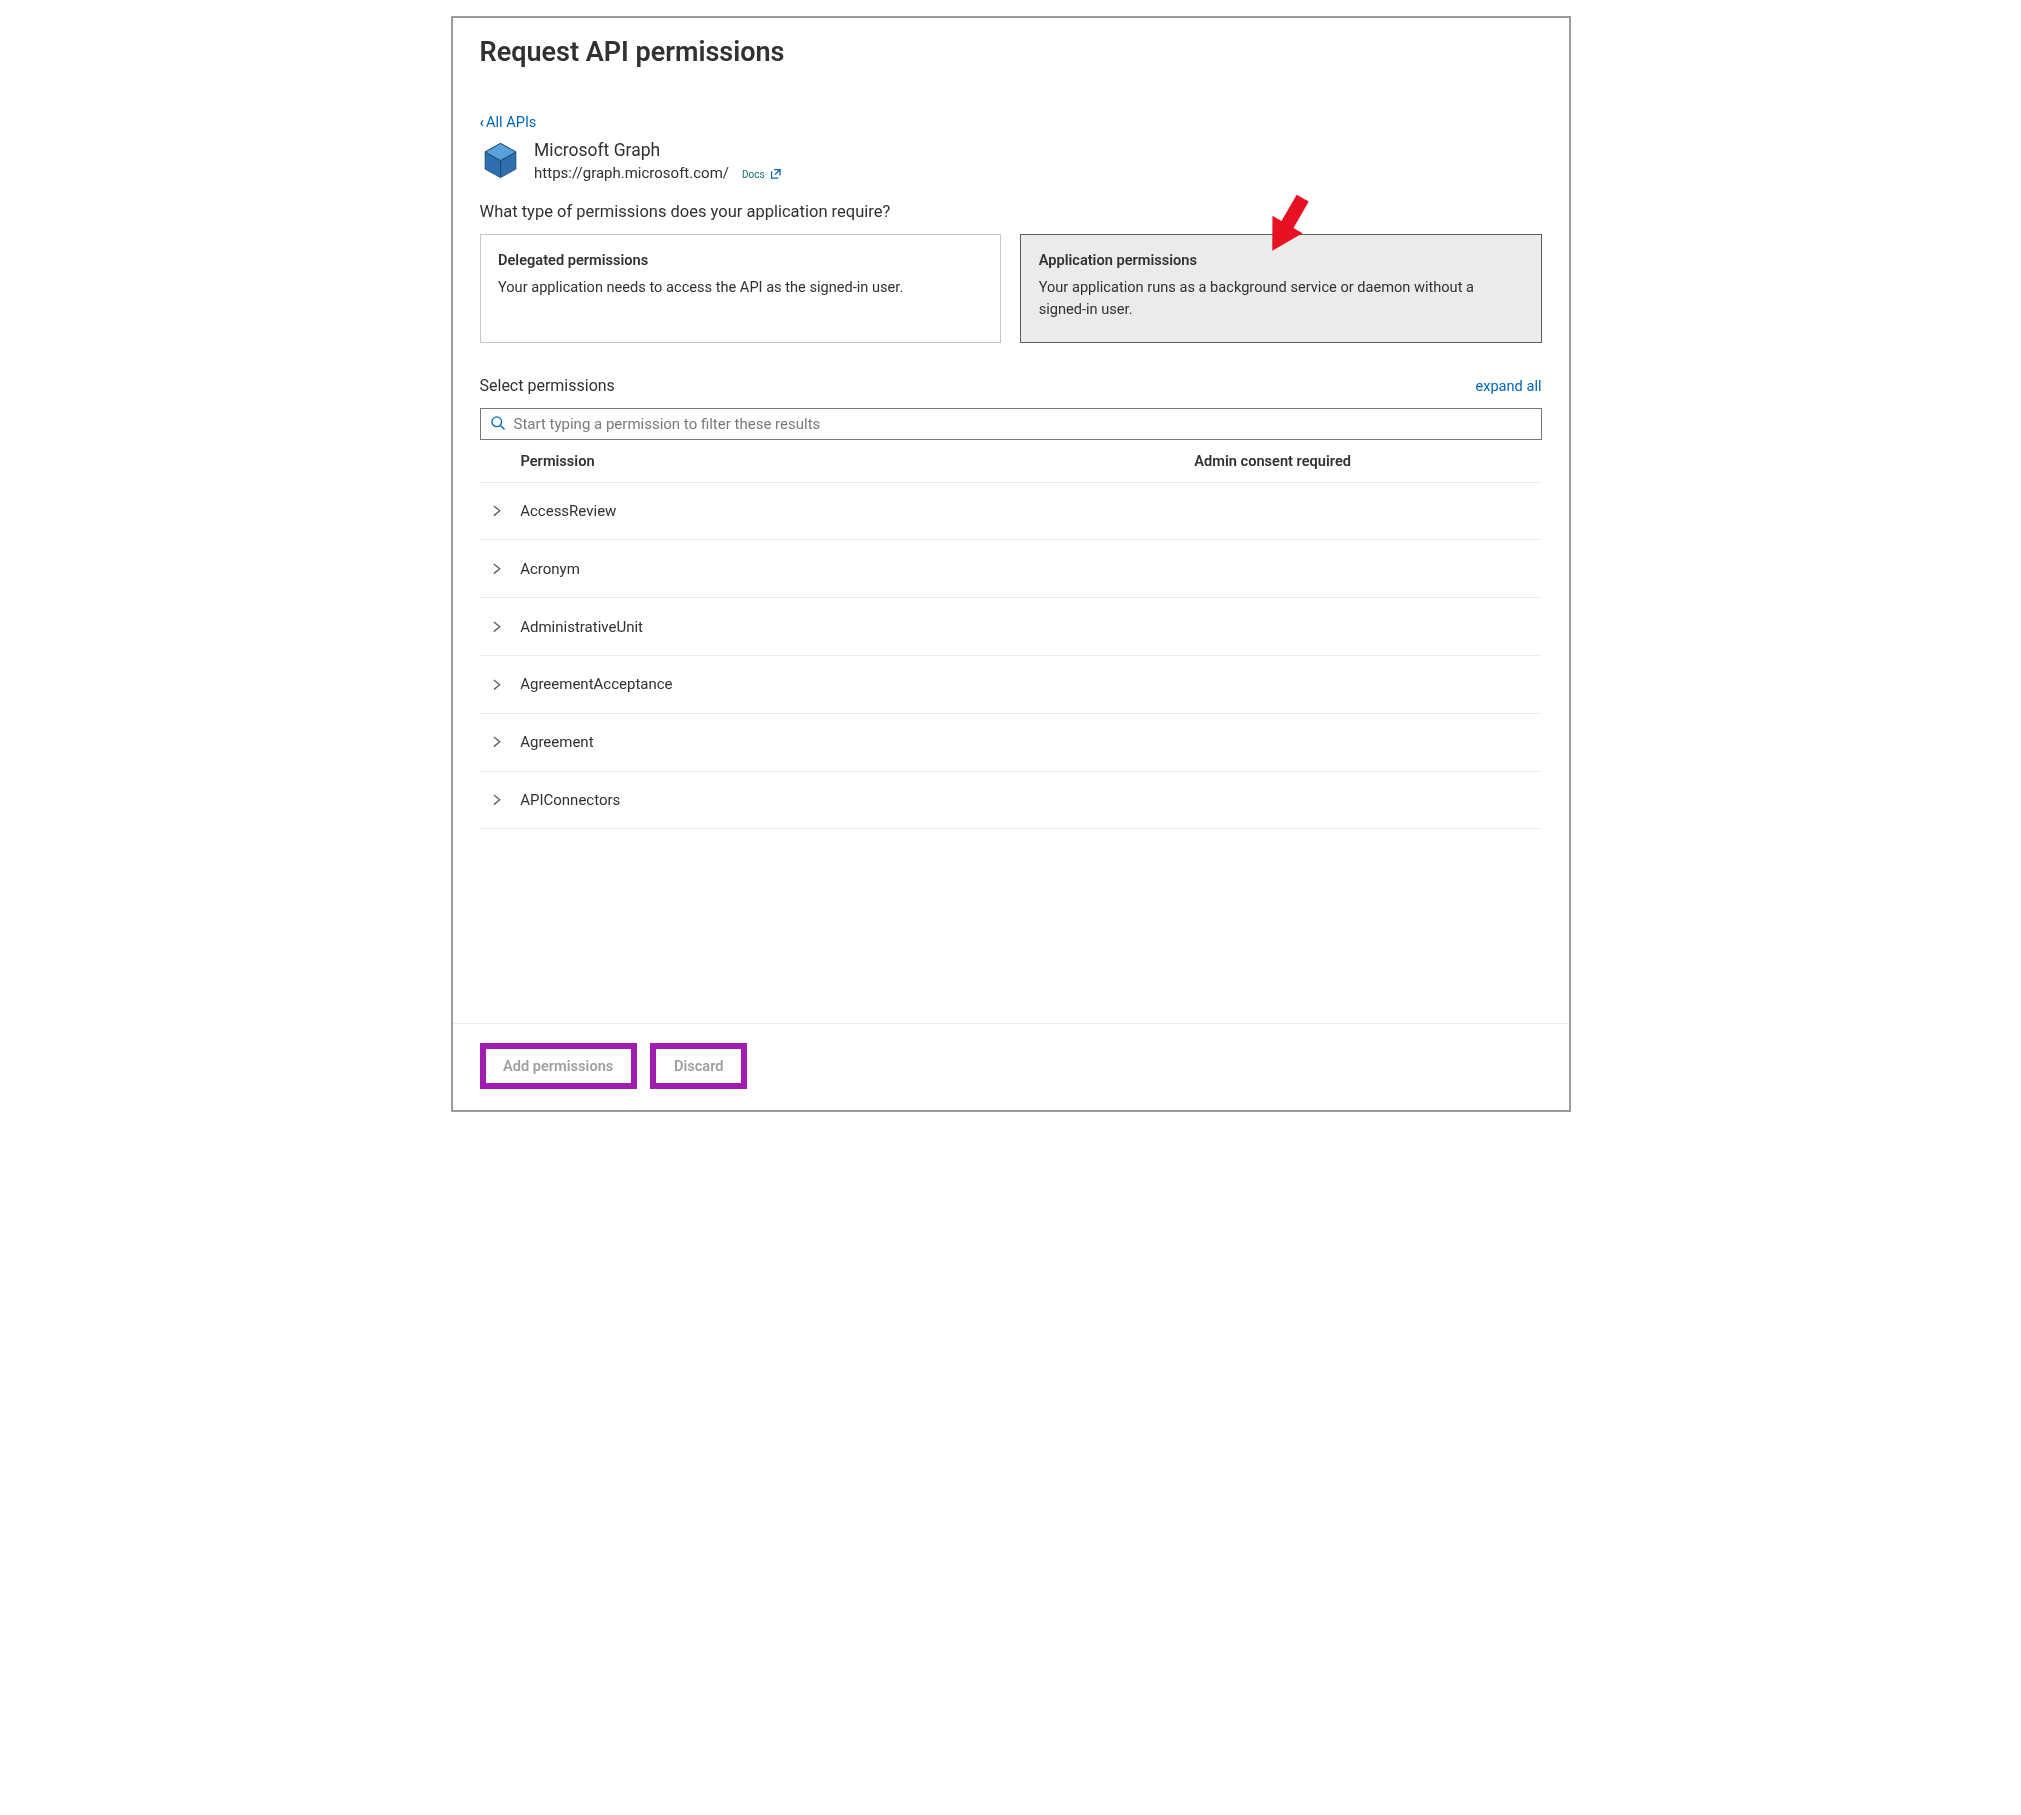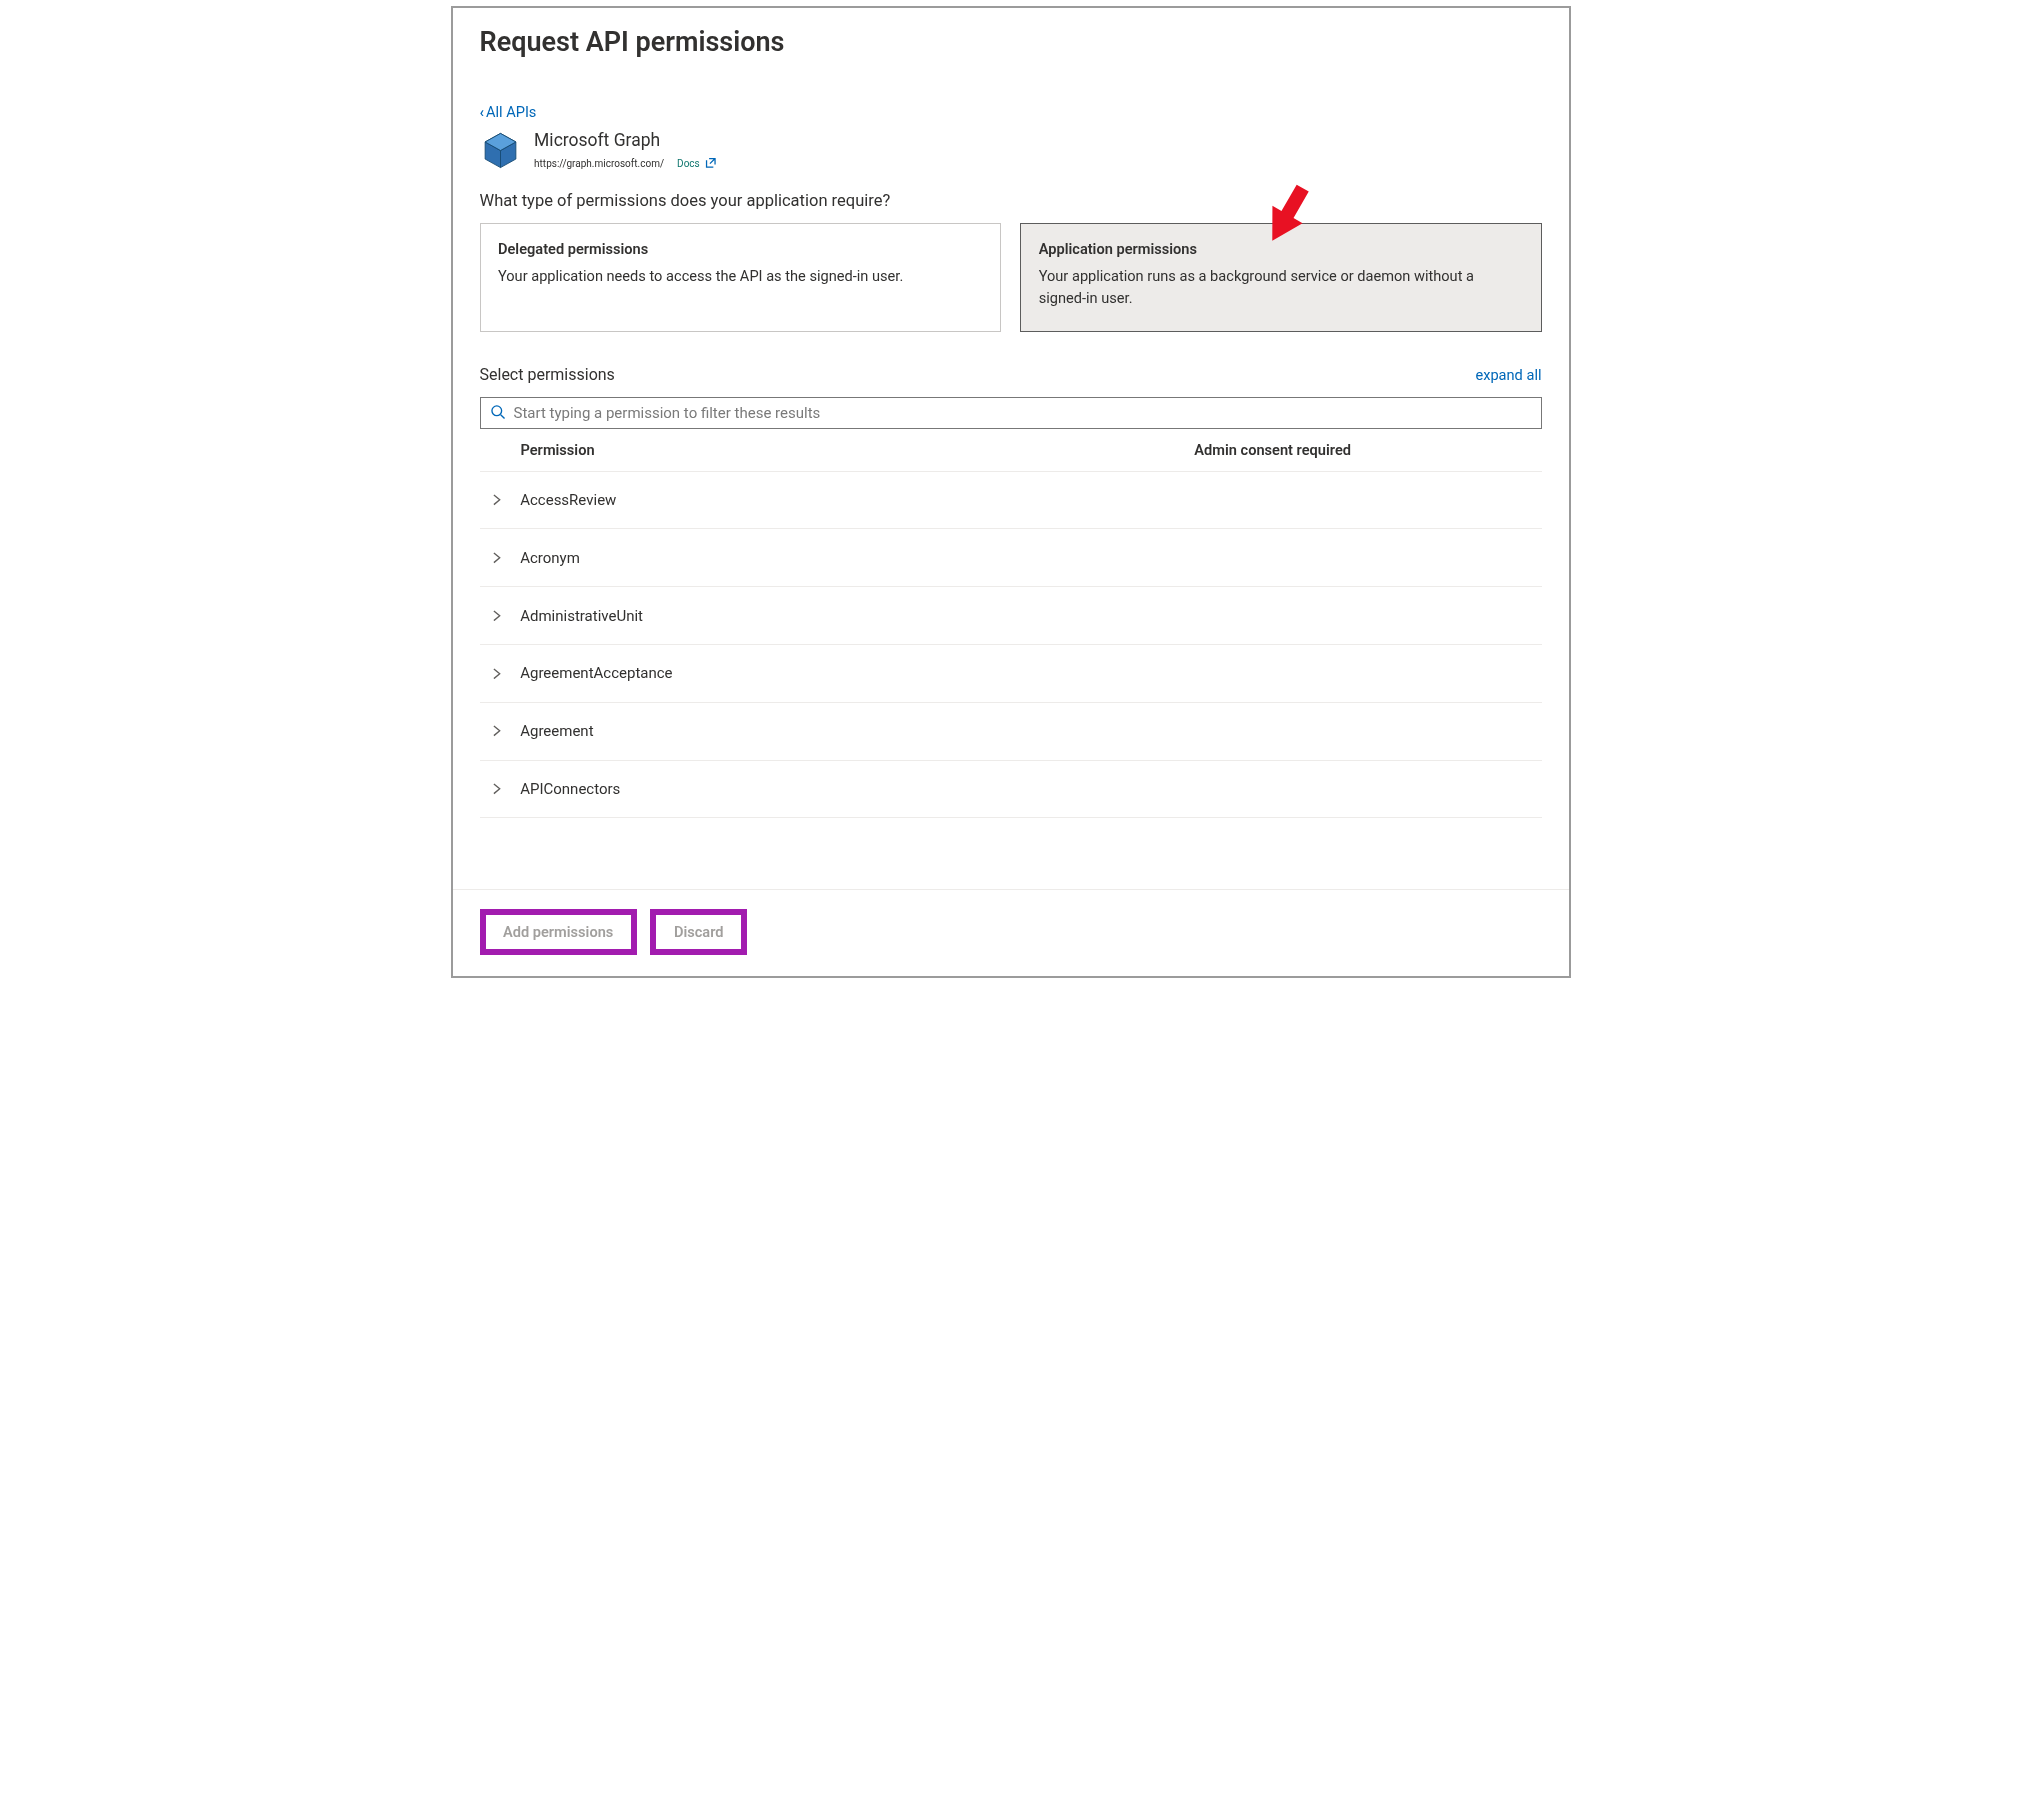--- a/index.html
+++ b/index.html
@@ -6,22 +6,22 @@
   html,body { width:100%; height:100%; }
   body {
     font-family: "Segoe UI", -apple-system, BlinkMacSystemFont, Roboto, "Helvetica Neue", Arial, sans-serif;
     background:#fff;
     color:#323130;
     font-size:13.6px;
   }
   .frame {
     border:2.9px solid #9b9b9b;
     width:1120px;
-    height:972px;
-    margin:6px auto;
+    height:1096px;
+    margin:16px auto;
     position:relative;
     background:#fff;
     display:flex;
     flex-direction:column;
   }
   .header-row {
     display:flex;
     align-items:flex-start;
     justify-content:space-between;
     padding:17.5px 27px 0 27px;
@@ -53,21 +53,21 @@
   }
   .back-link .chev { font-weight:600; margin-right:1.9px; }
   .api-block {
     display:flex;
     align-items:flex-start;
     margin-top:9.7px;
     gap:13.6px;
   }
   .api-icon svg { width:41px; height:41px; display:block; }
   .api-text .api-name { font-size:17.5px; color:#323130; margin-bottom:3.9px;}
-  .api-text .api-url  { font-size:10px; color:#323130; }
+  .api-text .api-url  { font-size:15px; color:#323130; }
   .docs-link { color:#0f766e; margin-left:9.7px; font-size:10px; display:inline-flex; align-items:center; gap:3.9px;}
   .open-icon svg{width:13.6px;height:13.6px;}
   .question { font-size:16.5px; color:#323130; margin-top:19.4px; margin-bottom:13.6px;}
   .cards { display:flex; gap:19.4px; }
   .card {
     flex:1;
     border:1px solid #c8c6c4;
     padding:15.5px 17.5px 21.3px 17.5px;
     cursor:pointer;
     background:#fff;

